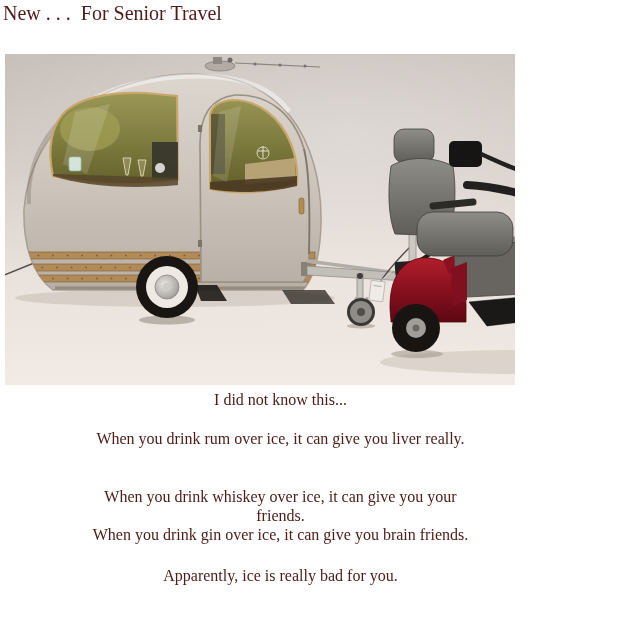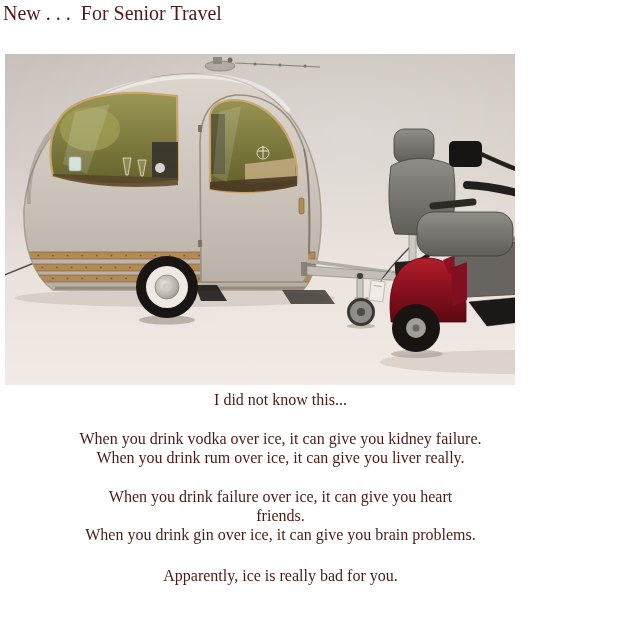--- a/index.html
+++ b/index.html
@@ -250,27 +250,26 @@
           <rect x="582" y="265" width="47" height="16" rx="2" fill="#0e0c0a" stroke="#3c3a38" stroke-width="1"></rect>
           <text x="605" y="277.5" text-anchor="middle" font-family="Liberation Sans, sans-serif" font-size="9.5" font-weight="bold" letter-spacing="0.3" fill="#f2efe9">ETA-COM</text>
         </g>
       </g>
     </svg>
   </div>
 
   <div class="caption">I did not know this...</div>
 
   <div class="para" id="para-1">
-    <div>When you drink vodka over ice, it can give you kidney failure.</div>
     <div>When you drink rum over ice, it can give you liver really.</div>
   </div>
 
   <div class="para" id="para-2">
-    <div>When you drink failure over ice, it can give you heart</div>
+    <div>When you drink whiskey over ice, it can give you your</div>
     <div>friends.</div>
-    <div>When you drink gin over ice, it can give you brain problems.</div>
+    <div>When you drink gin over ice, it can give you brain friends.</div>
   </div>
 
   <div class="para" id="para-3">
     <div>Apparently, ice is really bad for you.</div>
   </div>
 
 </div>
 
 </body></html>

